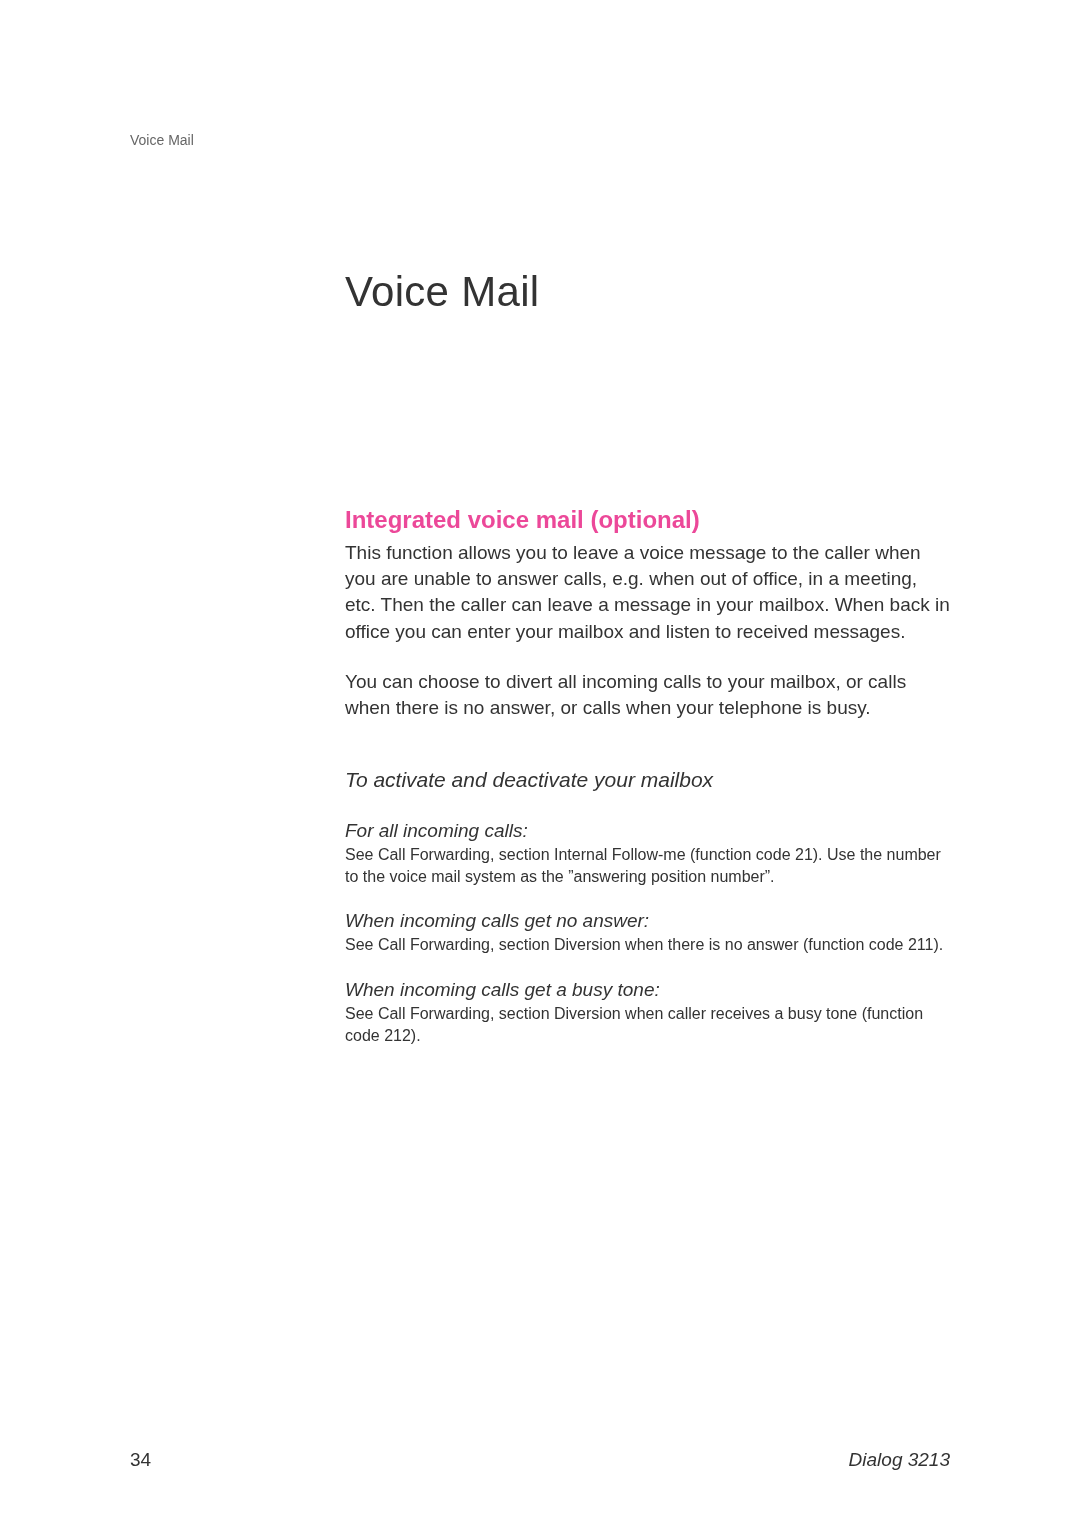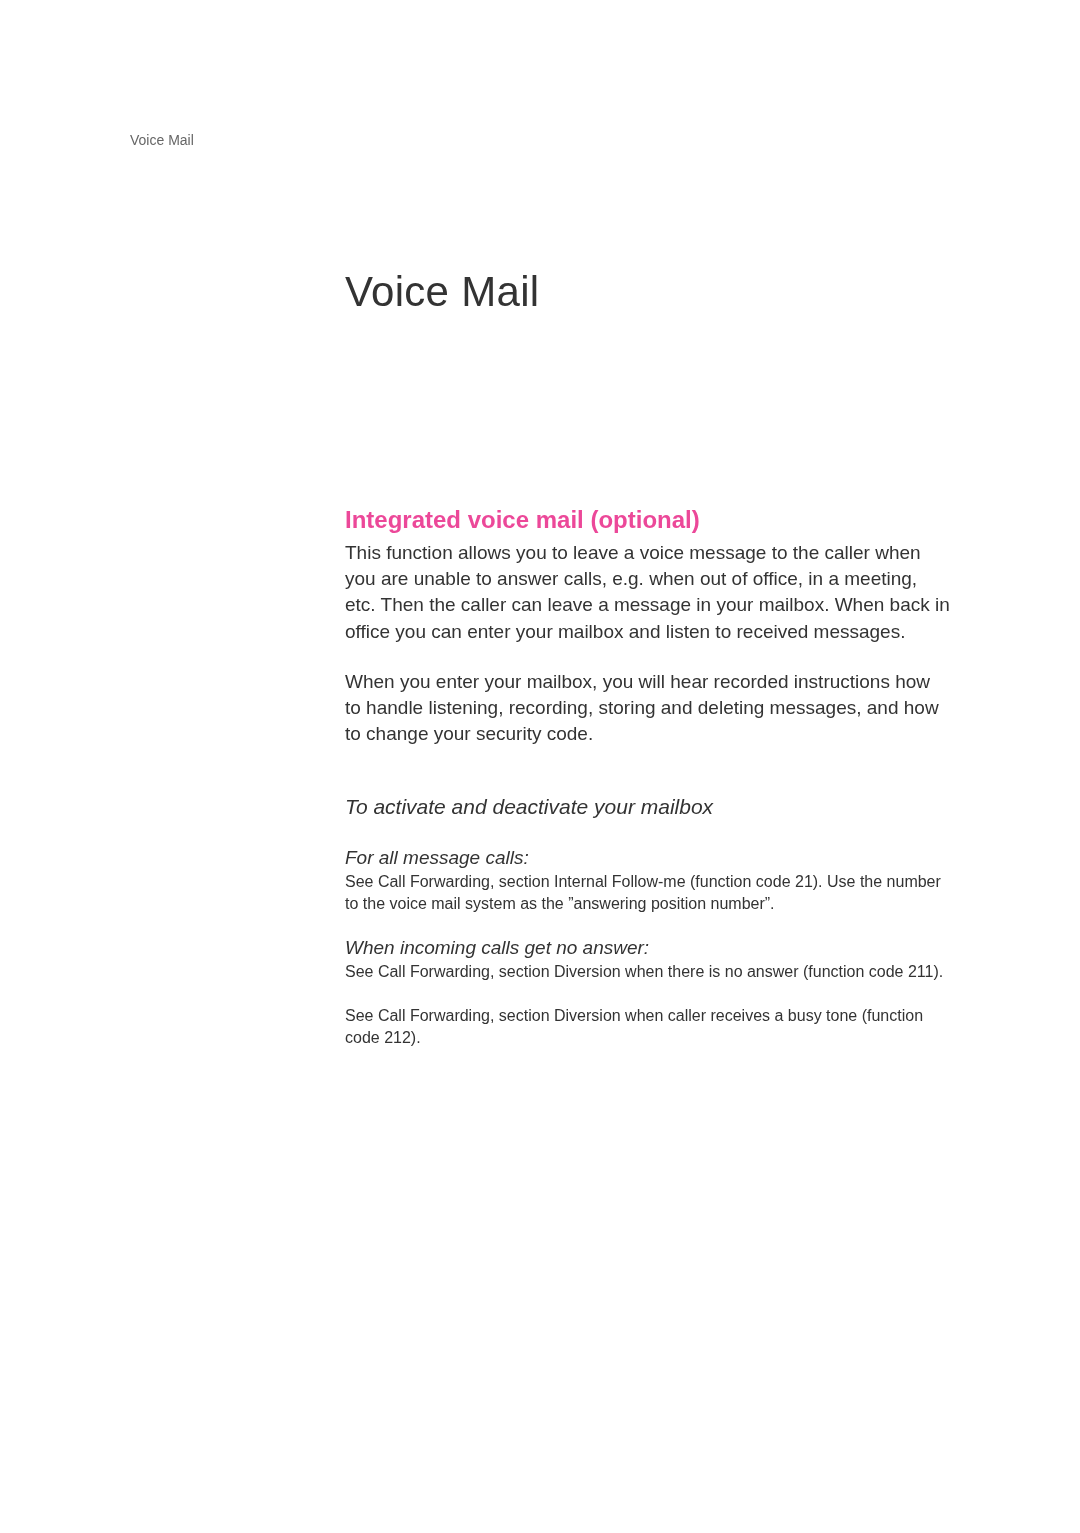--- a/index.html
+++ b/index.html
@@ -101,32 +101,37 @@
 
 <div class="page">
   <div class="header-label">Voice Mail</div>
 
   <div class="content">
     <h1 class="title">Voice Mail</h1>
 
     <h2 class="section-heading">Integrated voice mail (optional)</h2>
 
     <p class="body-text">This function allows you to leave a voice message to the caller when you are unable to answer calls, e.g. when out of office, in a meeting, etc. Then the caller can leave a message in your mailbox. When back in office you can enter your mailbox and listen to received messages.</p>
-    <p class="body-text">When you enter your mailbox, you will hear recorded instructions how to handle listening, recording, storing and deleting messages, and how to change your security code.</p>
+    <p class="body-text">You can choose to divert all incoming calls to your mailbox, or calls when there is no answer, or calls when your telephone is busy.</p>
 
     <h3 class="subsection-heading">To activate and deactivate your mailbox</h3>
 
     <div>
-      <p class="sub-item-heading">For all message calls:</p>
+      <p class="sub-item-heading">For all incoming calls:</p>
       <p class="sub-item-text">See Call Forwarding, section Internal Follow-me (function code 21). Use the number to the voice mail system as the ”answering position number”.</p>
     </div>
 
     <div>
       <p class="sub-item-heading">When incoming calls get no answer:</p>
       <p class="sub-item-text">See Call Forwarding, section Diversion when there is no answer (function code 211).</p>
     </div>
 
     <div>
+      <p class="sub-item-heading">When incoming calls get a busy tone:</p>
       <p class="sub-item-text">See Call Forwarding, section Diversion when caller receives a busy tone (function code 212).</p>
     </div>
   </div>
 
+  <div class="footer">
+    <span class="page-number">34</span>
+    <span class="footer-right">Dialog 3213</span>
+  </div>
 </div>
 
 </body></html>

